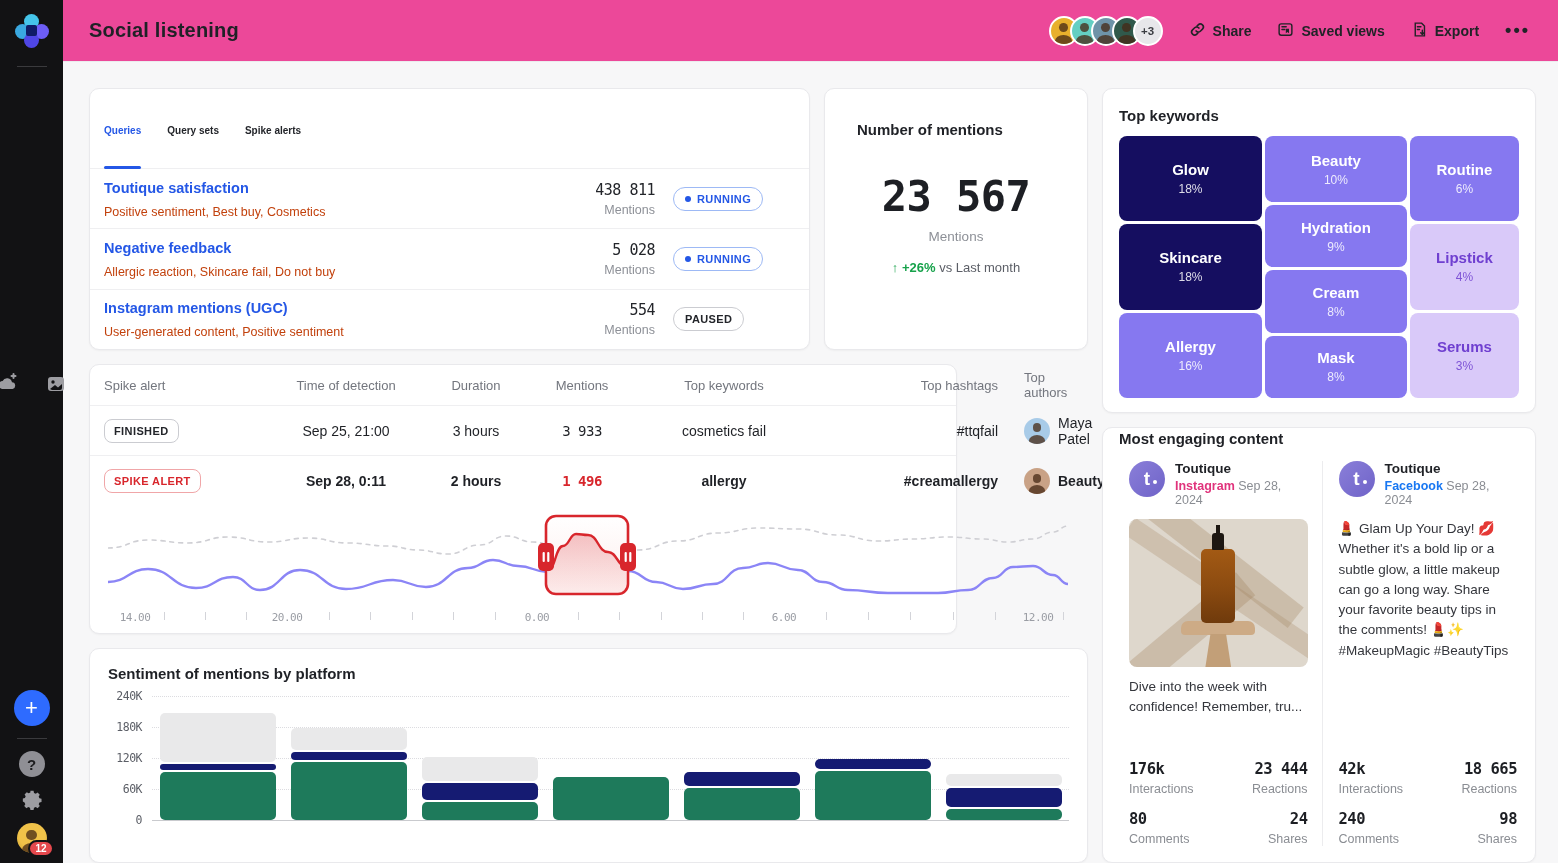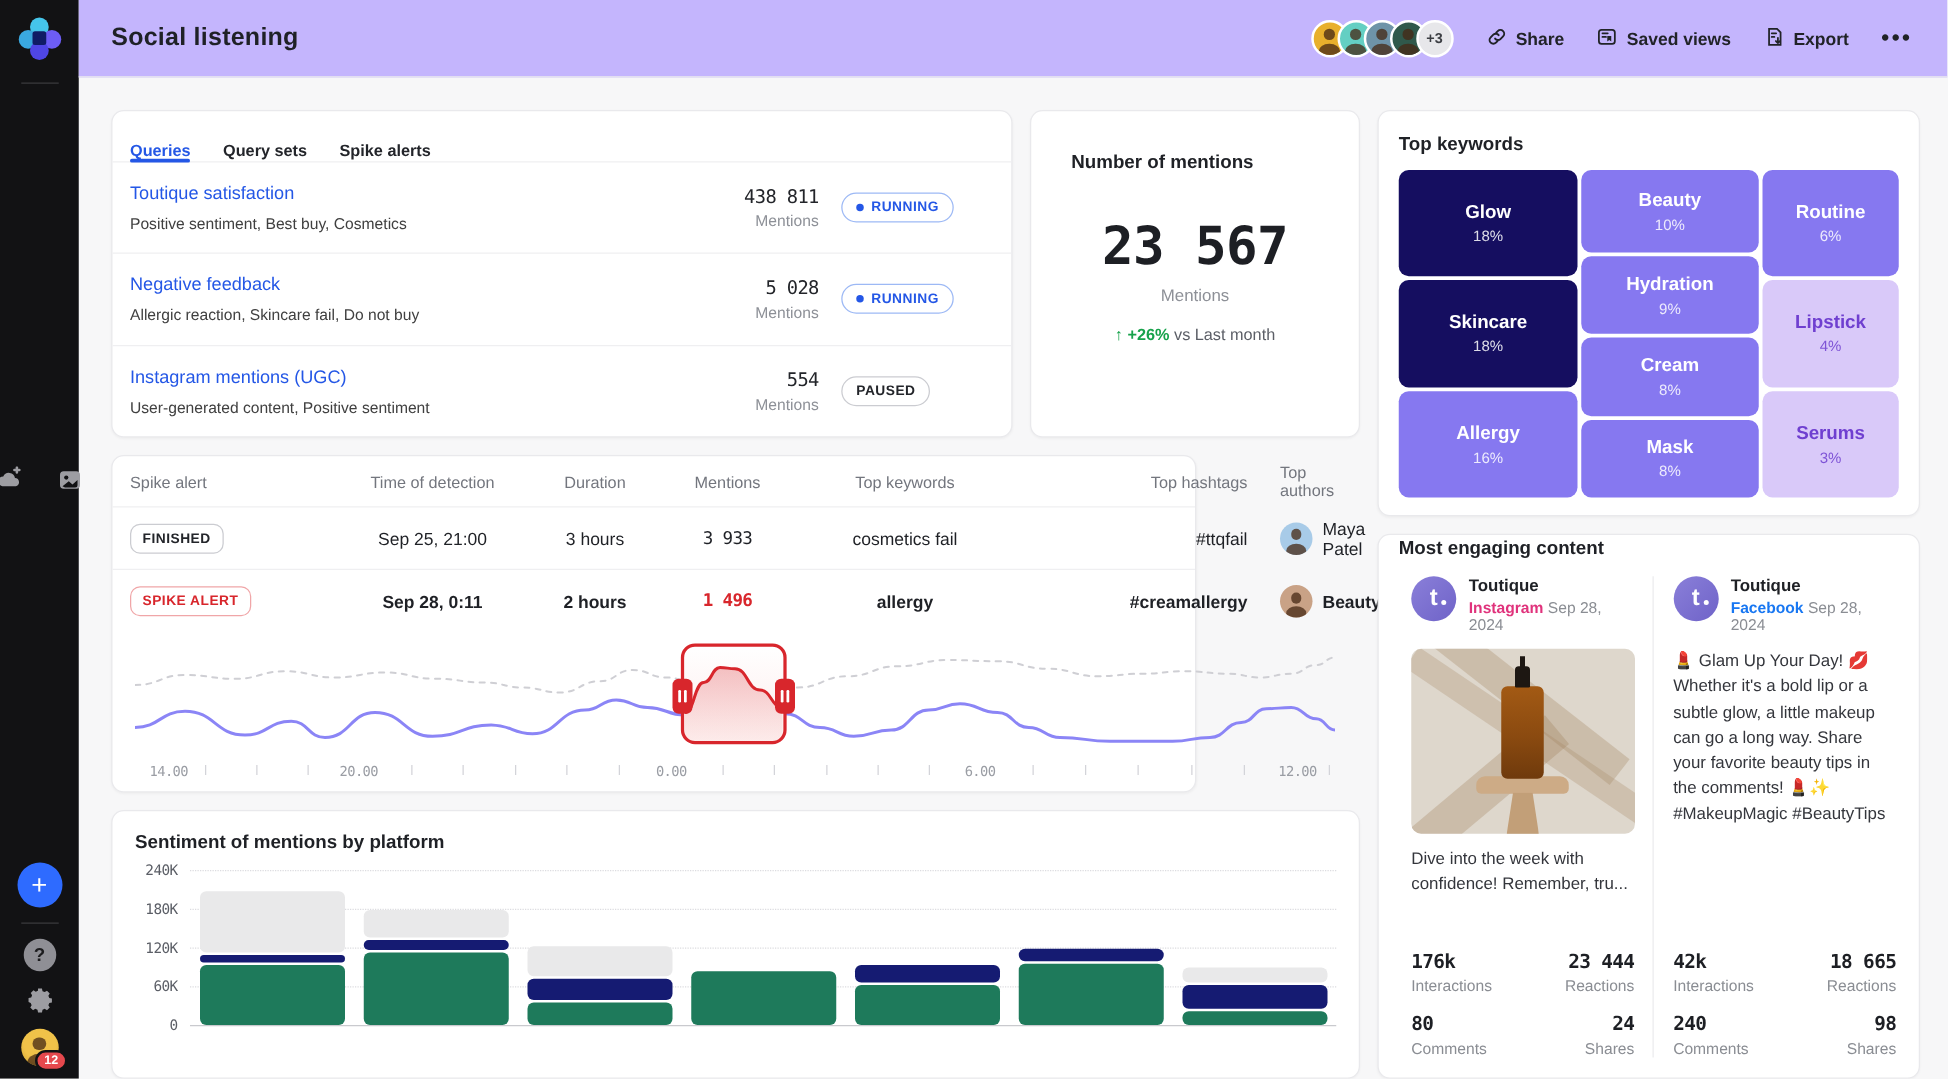--- a/index.html
+++ b/index.html
@@ -32,48 +32,48 @@
   .side-div2 { width:30px; height:1px; background:#3a3a3d; }
   .help-btn { width:26px; height:26px; border-radius:50%; background:#8f8f95; color:#1c1c1e; font-weight:700; font-size:15px; display:flex; align-items:center;justify-content:center; cursor:pointer;}
   .user-avatar { position:relative; width:30px; height:30px; border-radius:50%; background:radial-gradient(circle at 50% 40%, #f0c249 55%, #caa02e); cursor:pointer; }
   .user-avatar .sil { position:absolute; inset:0; border-radius:50%; overflow:hidden; }
   .sil::before { content:""; position:absolute; top:22%; left:33%; width:34%; height:34%; border-radius:50%; background:rgba(70,40,20,.75); }
   .sil::after { content:""; position:absolute; bottom:-12%; left:18%; width:64%; height:45%; border-radius:50%; background:rgba(70,40,20,.75); }
   .notif-badge { position:absolute; right:-7px; bottom:-4px; background:#e5484d; color:#fff; border-radius:9px; font-size:10px; font-weight:700; padding:1px 5px; border:2px solid #121214; }
 
   
   .main { flex:1; display:flex; flex-direction:column; }
-  .topbar { height:62px; background:#c4b5fd; border-bottom:1px solid #ececee; display:flex; align-items:center; justify-content:space-between; padding:0 28px 0 26px; }
+  .topbar { height:62px; background:#ec4899; border-bottom:1px solid #ececee; display:flex; align-items:center; justify-content:space-between; padding:0 28px 0 26px; }
   .page-title { font-size:20px; font-weight:700; letter-spacing:.2px; }
   .topbar-right { display:flex; align-items:center; gap:26px; }
   .avatar-stack { display:flex; align-items:center; cursor:pointer; }
   .avatar-stack .av { width:30px; height:30px; border-radius:50%; border:2px solid #fff; margin-left:-9px; position:relative; overflow:hidden; }
   .avatar-stack .av:first-child { margin-left:0; }
   .av.more { background:#e7e7ea; display:flex; align-items:center; justify-content:center; font-size:11.5px; font-weight:700; color:#3c3e43; }
   .hbtn { display:flex; align-items:center; gap:7px; background:none; border:none; font:inherit; font-size:14px; font-weight:700; color:#212327; cursor:pointer; }
   .hbtn svg { color:#212327; }
   .more-dots { font-size:18px; font-weight:700; letter-spacing:2px; color:#212327; }
 
   .content { flex:1; display:flex; gap:14px; padding:26px 22px 0 26px; }
   .col-left { width:999px; min-width:999px; display:flex; flex-direction:column; gap:14px; }
   .col-right { flex:1; display:flex; flex-direction:column; gap:14px; }
   .card { background:#fff; border:1px solid #e9e9ec; border-radius:10px; box-shadow:0 1px 2px rgba(20,20,30,.04); }
   .card-title { font-size:15px; font-weight:700; }
 
   
   .row-top { display:flex; gap:14px; }
   .queries-card { width:721px; min-width:721px; height:262px; display:flex; flex-direction:column; }
   .tabs { display:flex; gap:26px; padding:24px 14px 0; border-bottom:1px solid #efeff1; }
-  .tab { font-size:13px; font-weight:700; color:#23252a; padding-bottom:1px; position:relative; cursor:pointer; }
+  .tab { font-size:10px; font-weight:700; color:#23252a; padding-bottom:32px; position:relative; cursor:pointer;margin-top:12px; }
   .tab.active { color:#2457e6; }
   .tab.active::after { content:""; position:absolute; left:0; right:0; bottom:-1px; height:3px; background:#2457e6; border-radius:2px; }
   .q-row { flex:1; display:grid; grid-template-columns:1fr auto 120px; align-items:center; padding:0 16px 0 14px; border-bottom:1px solid #efeff1; column-gap:18px; }
   .q-row:last-child { border-bottom:none; }
-  .q-title { color:#2457e6; font-size:14.5px; font-weight:400; text-decoration:none; cursor:pointer; }
-  .q-desc { color:#404040; font-size:12.5px; margin-top:8px; }
+  .q-title { color:#2457e6; font-size:14.5px; font-weight:700; text-decoration:none; cursor:pointer; }
+  .q-desc { color:#c2410c; font-size:12.5px; margin-top:8px; }
   .q-count { text-align:right; font-size:15px; color:#23252a; }
   .q-unit { text-align:right; color:#8d9097; font-size:12.5px; margin-top:4px; }
   .badge { display:inline-flex; align-items:center; gap:6px; border-radius:14px; font-size:11px; font-weight:700; letter-spacing:.4px; padding:5px 11px; }
   .badge.running { border:1.5px solid #9db9f5; color:#2457e6; }
   .badge.running .dot { width:6px; height:6px; border-radius:50%; background:#2457e6; }
   .badge.paused { border:1.5px solid #cbccd1; color:#23252a; }
   .badge-cell { display:flex; justify-content:flex-start; }
 
   
   .mentions-card { flex:1; height:262px; padding:32px; display:flex; flex-direction:column; }

